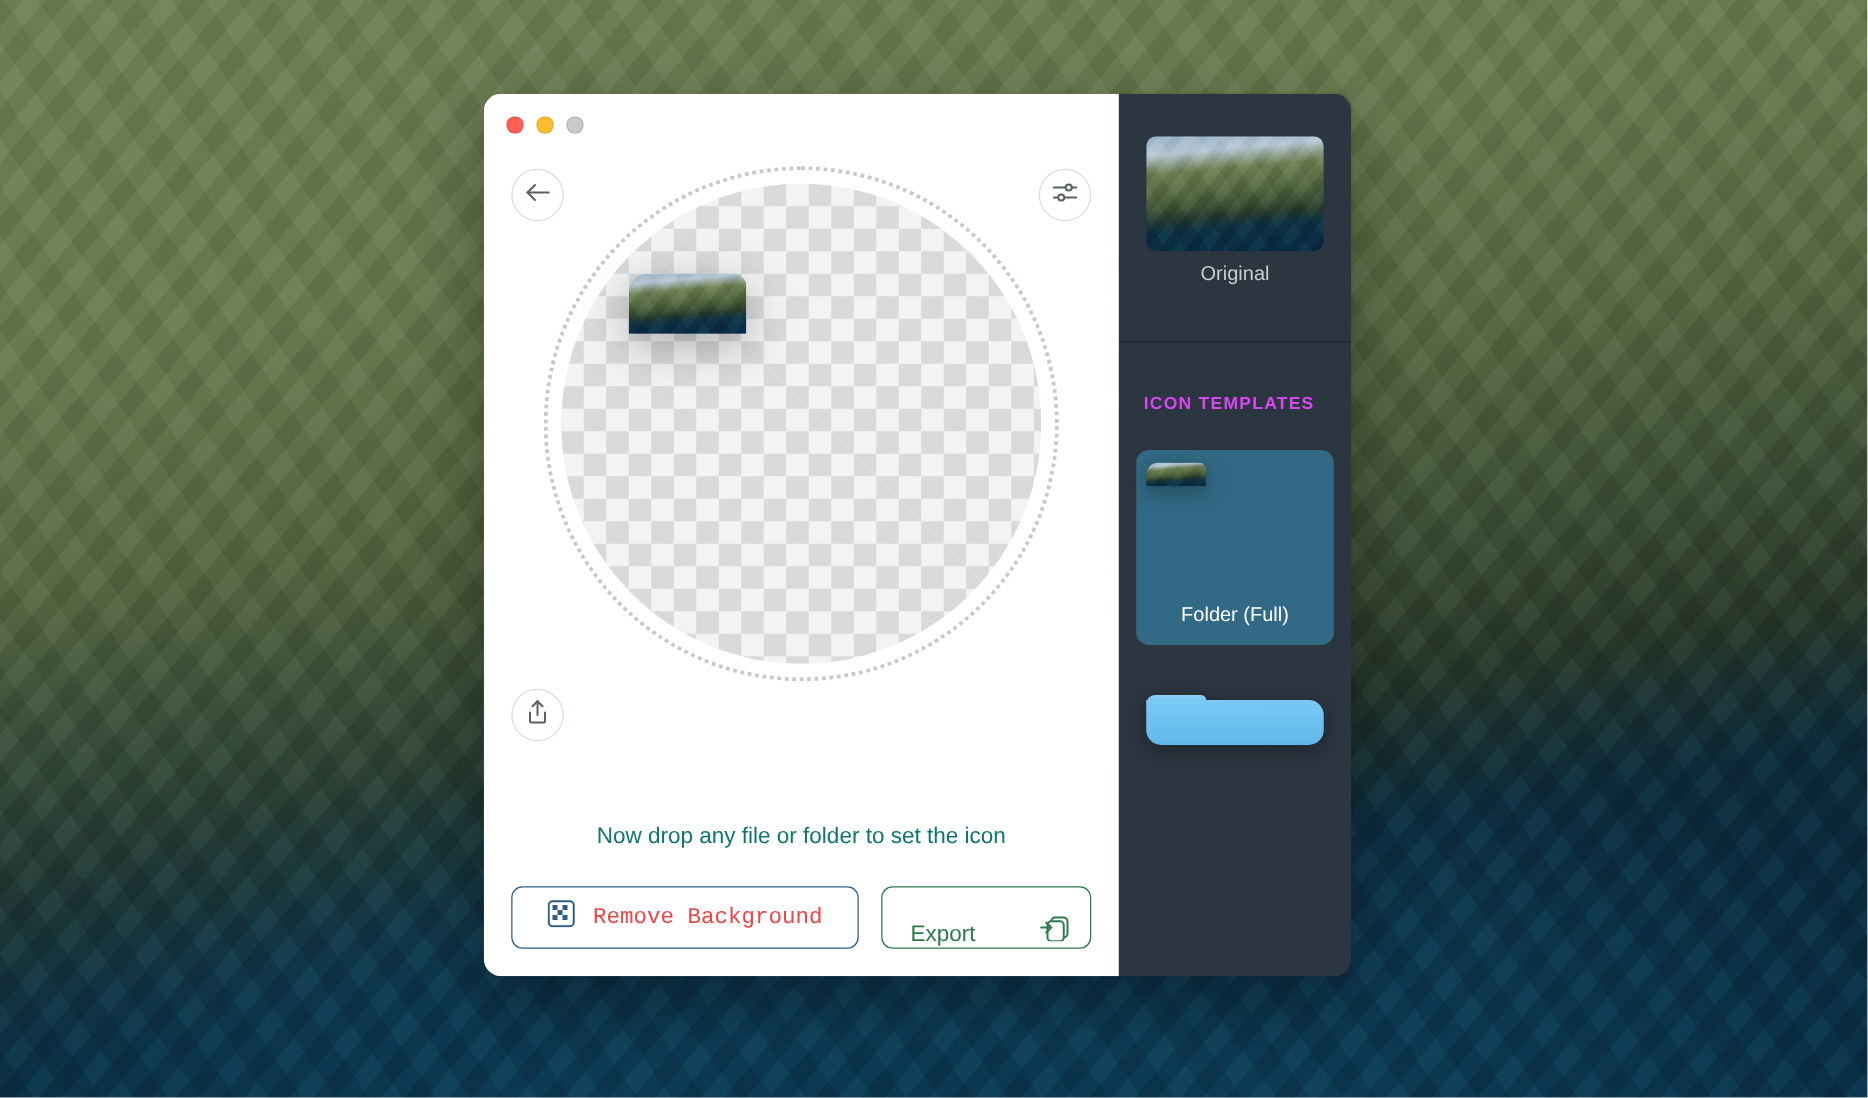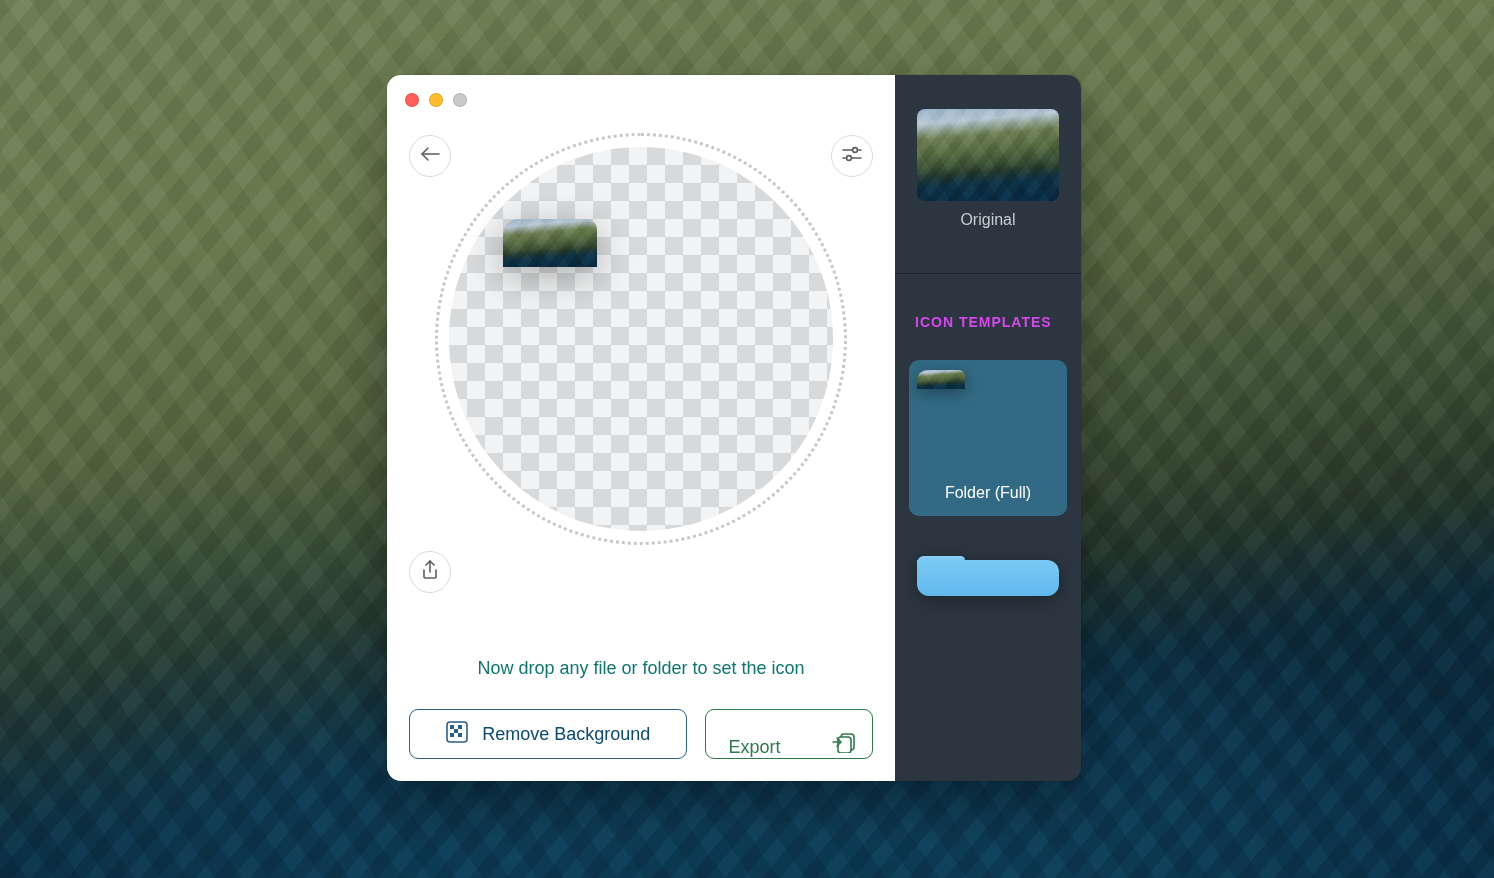--- a/index.html
+++ b/index.html
@@ -135,21 +135,22 @@
 .action-btn {
   height: 50px;
   border-radius: 9px;
   display: flex; align-items: center; justify-content: center;
   gap: 14px; font-size: 18px; font-weight: 500;
   cursor: pointer; background: #fff;
 }
 .btn-remove-bg {
   flex: 0 0 60%;
   border: 1.5px solid #2d5f86;
-  color: #0c4a6e;
+  color: #ef4444;
+  font-family: Liberation Mono, monospace;
 }
 .btn-export {
   flex: 1;
   border: 1.5px solid #2d7a4a;
   color: #2d7a4a;
   justify-content: space-between;
   padding: 0 16px 0 22px;
   align-items: flex-end;
 }
 

